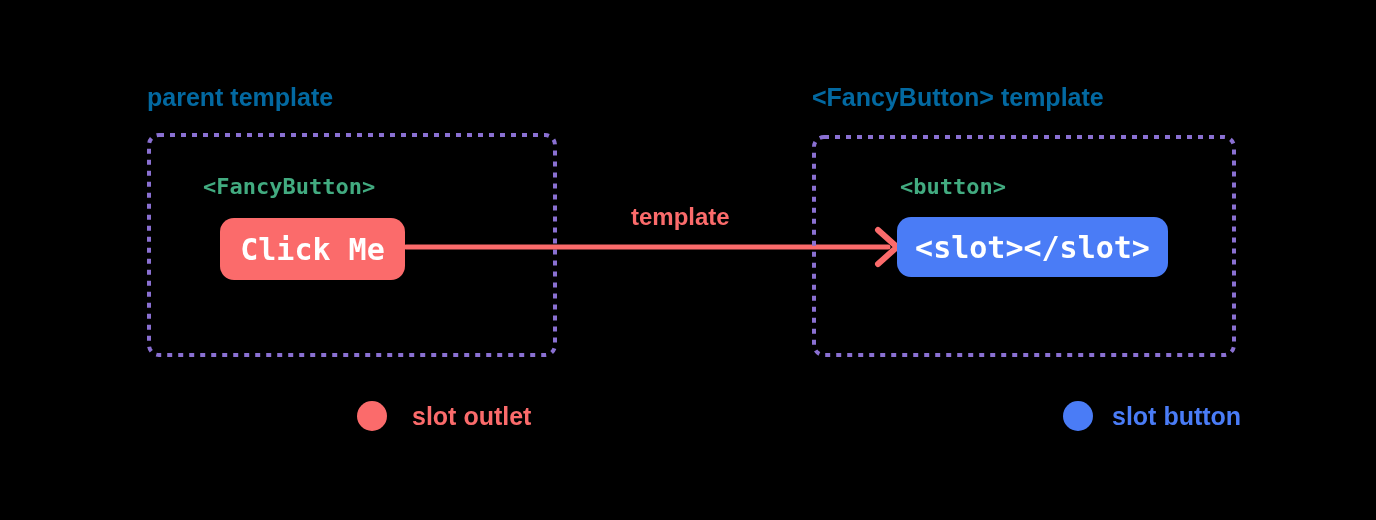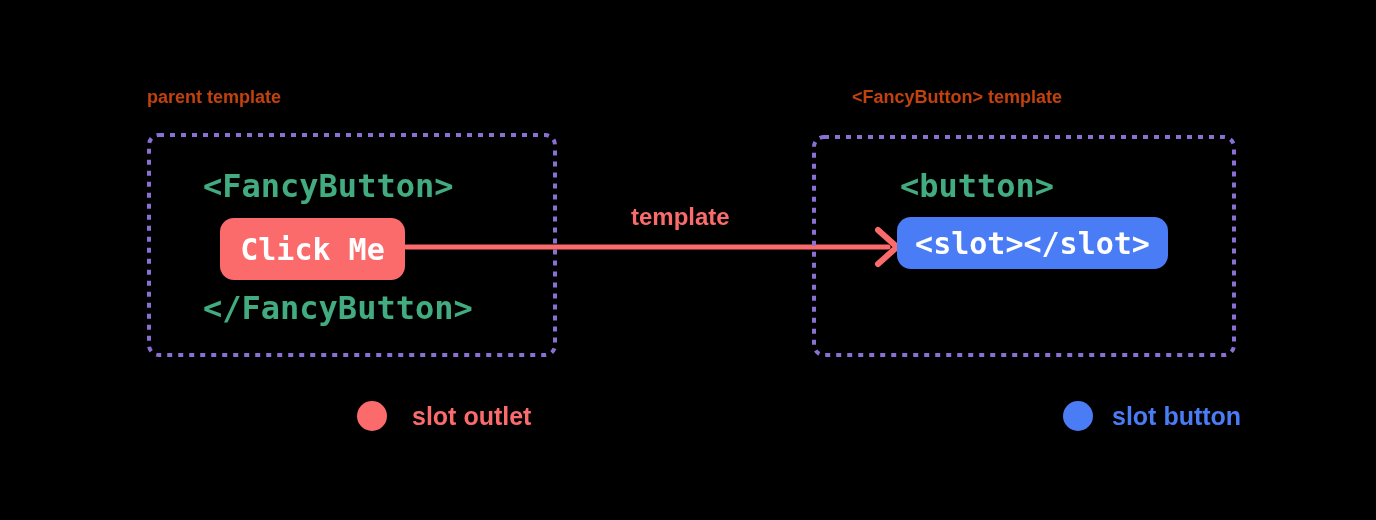--- a/index.html
+++ b/index.html
@@ -14,24 +14,24 @@
     font-family:"Liberation Sans",sans-serif;
     font-weight:700;
     position:absolute;
     white-space:nowrap;
   }
   .code{
     font-family:"DejaVu Sans Mono",monospace;
     font-weight:700;
     position:absolute;
     white-space:nowrap;
-    font-size:32px;
+    font-size:22px;
     line-height:35px;
   }
-  .title{font-size:18px;line-height:29px;color:#c2410c;}
+  .title{font-size:25px;line-height:29px;color:#0369a1;}
   .green{color:#42ab80;}
   .box{position:absolute;}
   .dash-svg{position:absolute;left:0;top:0;}
   .chip{
     position:absolute;
     display:flex;align-items:center;justify-content:center;
     border-radius:14px;
   }
   .chip .code-inline{
     font-family:"DejaVu Sans Mono",monospace;
@@ -58,40 +58,39 @@
   <div class="sans-label title" style="left:147px;top:83px;">parent template</div>
 
   <div class="box" style="left:147px;top:133px;width:410px;height:224px;">
     <svg class="dash-svg" width="410" height="224" viewBox="0 0 410 224">
       <rect x="2" y="2" width="406" height="220" rx="10" ry="10" fill="none" stroke="#8a70d2" stroke-width="4" stroke-dasharray="5 6"></rect>
     </svg>
     <div class="code green" style="left:56px;top:36px;">&lt;FancyButton&gt;</div>
     <div class="chip red-chip" style="left:73px;top:85px;width:185px;height:62px;">
       <span class="code-inline">Click Me</span>
     </div>
-    <div class="code green" style="left:56px;top:158px;">&lt;/FancyButton&gt;</div>
   </div>
 
   <div class="sans-label replace-label">template</div>
 
   <div class="arrow-wrap">
     <svg width="512" height="52" viewBox="0 0 512 52">
       <line x1="8" y1="25" x2="490" y2="25" stroke="#fb6b6b" stroke-width="5" stroke-linecap="round"></line>
       <polyline points="480,8 499,25 480,42" fill="none" stroke="#fb6b6b" stroke-width="6" stroke-linecap="round" stroke-linejoin="round"></polyline>
     </svg>
   </div>
 
-  <div class="sans-label title" style="left:812px;top:83px;margin-left:40px;">&lt;FancyButton&gt; template</div>
+  <div class="sans-label title" style="left:812px;top:83px;">&lt;FancyButton&gt; template</div>
 
   <div class="box" style="left:812px;top:135px;width:424px;height:222px;">
     <svg class="dash-svg" width="424" height="222" viewBox="0 0 424 222">
       <rect x="2" y="2" width="420" height="218" rx="10" ry="10" fill="none" stroke="#8a70d2" stroke-width="4" stroke-dasharray="5 6"></rect>
     </svg>
     <div class="code green" style="left:88px;top:34px;">&lt;button&gt;</div>
-    <div class="chip blue-chip" style="left:85px;top:82px;width:271px;height:52px;">
+    <div class="chip blue-chip" style="left:85px;top:82px;width:271px;height:60px;">
       <span class="code-inline">&lt;slot&gt;&lt;/slot&gt;</span>
     </div>
   </div>
 
   <div class="legend-dot" style="left: 357px; top: 401px; background-color: rgb(251, 107, 107);"></div>
   <div class="sans-label legend-text" style="left:412px;top:402px;color:#fb6b6b;">slot outlet</div>
 
   <div class="legend-dot" style="left: 1063px; top: 401px; background-color: rgb(74, 124, 246);"></div>
   <div class="sans-label legend-text" style="left:1112px;top:402px;color:#4a7cf6;">slot button</div>
 

